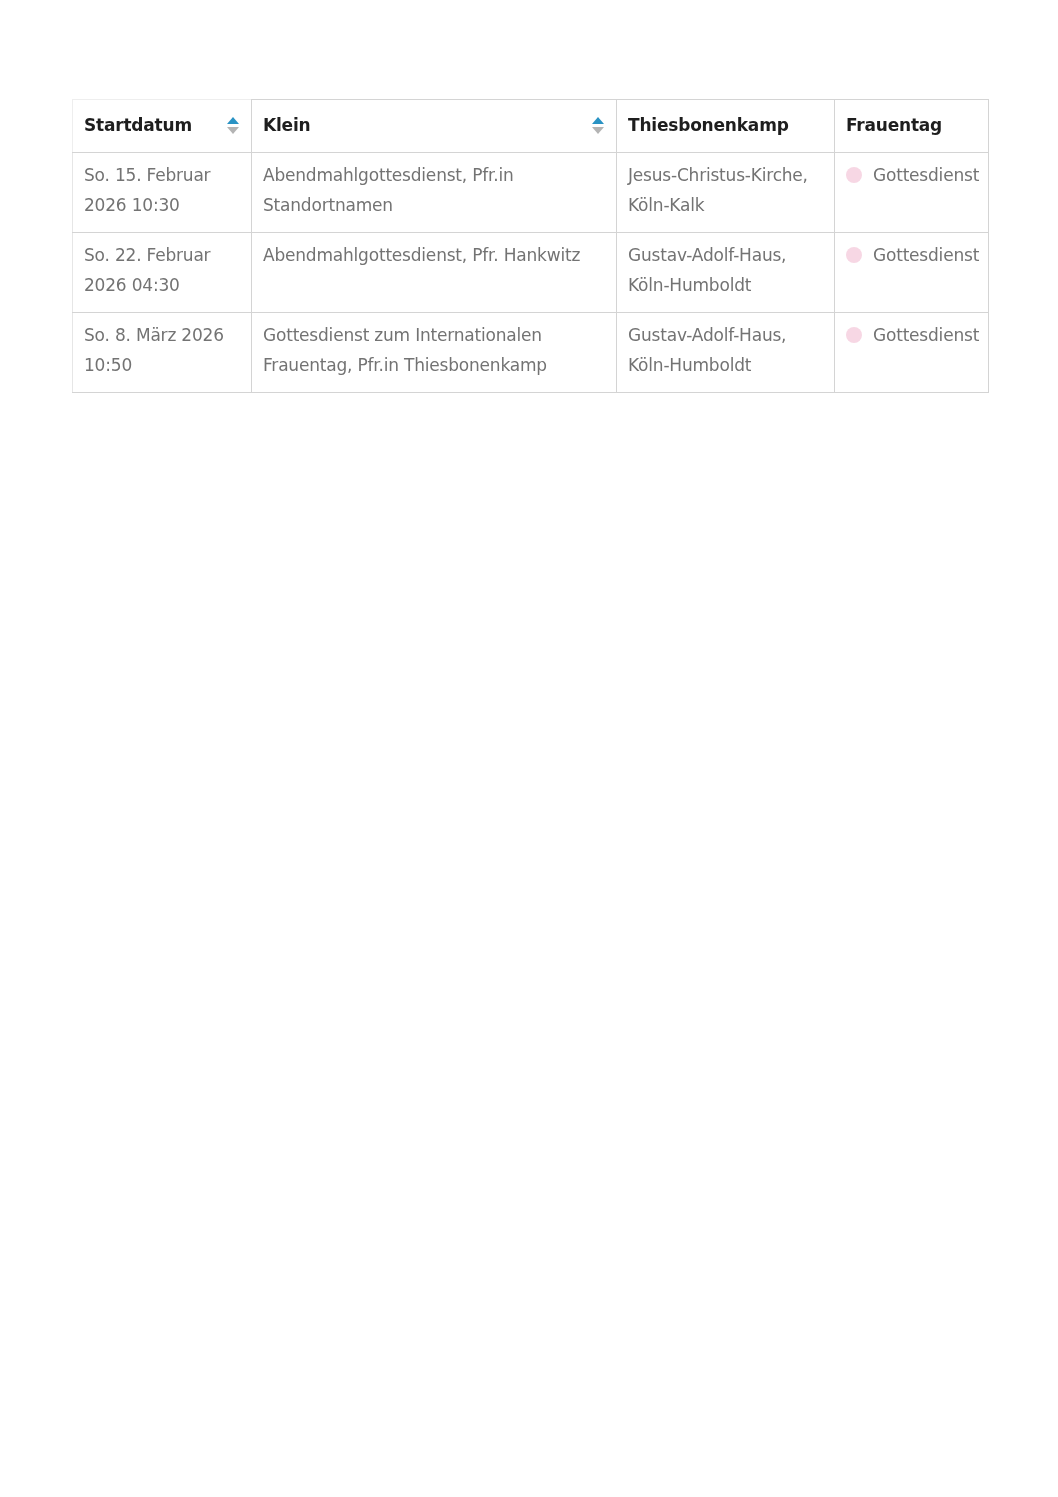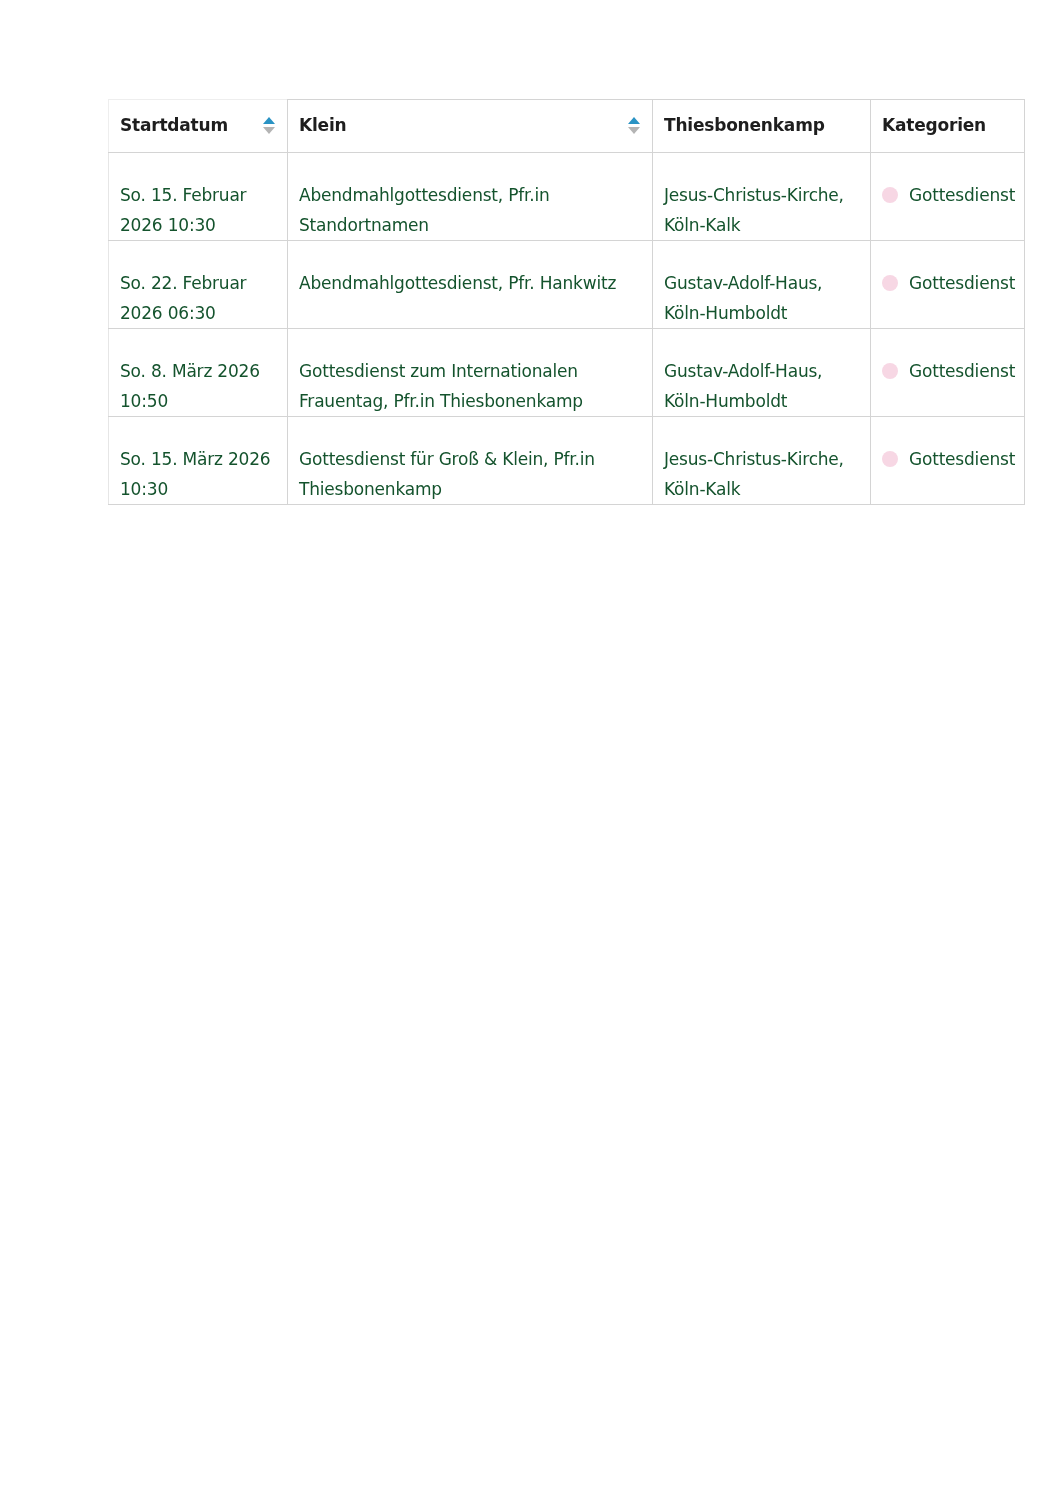--- a/index.html
+++ b/index.html
@@ -18,21 +18,20 @@
       position: absolute;
       left: 72px;
       top: 99px;
       width: 916px;
     }
     table {
       border-collapse: collapse;
       width: 916px;
       table-layout: fixed;
       font-size: 17px;
-      margin-left: 36px;
     }
     col.c1 { width: 179px; }
     col.c2 { width: 365px; }
     col.c3 { width: 218px; }
     col.c4 { width: 154px; }
     th, td {
       border: 1.5px solid #d4d4d4;
       vertical-align: top;
       text-align: left;
       padding: 0 10px 0 11px;
@@ -45,24 +44,24 @@
       font-weight: 600;
       font-size: 17px;
       color: #1e1e1e;
       position: relative;
       padding-top: 0;
       padding-bottom: 0;
     }
     th.first-th { border-top-color: #eeeeee; border-left-color: #eeeeee; }
     td {
       height: 80px;
-      padding-top: 28px;
+      padding-top: 8px;
       box-sizing: border-box;
       font-weight: 400;
-      color: #14532d;
+      color: #737373;
     }
     tr td:first-child { border-left-color: #e6e6e6; }
     .sort-icon {
       position: absolute;
       right: 12px;
       top: 50%;
       transform: translateY(-50%);
       width: 12px;
       height: 20px;
       display: inline-block;
@@ -109,44 +108,38 @@
             <svg width="12" height="20" viewBox="0 0 12 20">
               <polygon points="6,1 12,8 0,8" fill="#2a93c4"></polygon>
               <polygon points="0,11 12,11 6,18" fill="#b4b4b4"></polygon>
             </svg>
           </span>
         </th>
         <th>
           <span>Thiesbonenkamp</span>
         </th>
         <th>
-          <span>Kategorien</span>
+          <span>Frauentag</span>
         </th>
       </tr>
     </thead>
     <tbody id="tbody">
     <tr>
           <td><span>So. 15. Februar 2026 10:30</span></td>
           <td><span>Abendmahlgottesdienst, Pfr.in Standortnamen</span></td>
           <td><span>Jesus-Christus-Kirche, Köln-Kalk</span></td>
           <td class="cat-cell"><span class="cat-dot" style="background: rgb(247, 215, 228);"></span><span>Gottesdienst</span></td>
         </tr>
         <tr>
-          <td><span>So. 22. Februar 2026 06:30</span></td>
+          <td><span>So. 22. Februar 2026 04:30</span></td>
           <td><span>Abendmahlgottesdienst, Pfr. Hankwitz</span></td>
           <td><span>Gustav-Adolf-Haus, Köln-Humboldt</span></td>
           <td class="cat-cell"><span class="cat-dot" style="background: rgb(247, 215, 228);"></span><span>Gottesdienst</span></td>
         </tr>
         <tr>
           <td><span>So. 8. März 2026 10:50</span></td>
           <td><span>Gottesdienst zum Internationalen Frauentag, Pfr.in Thiesbonenkamp</span></td>
           <td><span>Gustav-Adolf-Haus, Köln-Humboldt</span></td>
           <td class="cat-cell"><span class="cat-dot" style="background: rgb(247, 215, 228);"></span><span>Gottesdienst</span></td>
         </tr>
-        <tr>
-          <td><span>So. 15. März 2026 10:30</span></td>
-          <td><span>Gottesdienst für Groß &amp; Klein, Pfr.in Thiesbonenkamp</span></td>
-          <td><span>Jesus-Christus-Kirche, Köln-Kalk</span></td>
-          <td class="cat-cell"><span class="cat-dot" style="background: rgb(247, 215, 228);"></span><span>Gottesdienst</span></td>
-        </tr>
       </tbody>
   </table>
 </div>
 
 </body></html>

